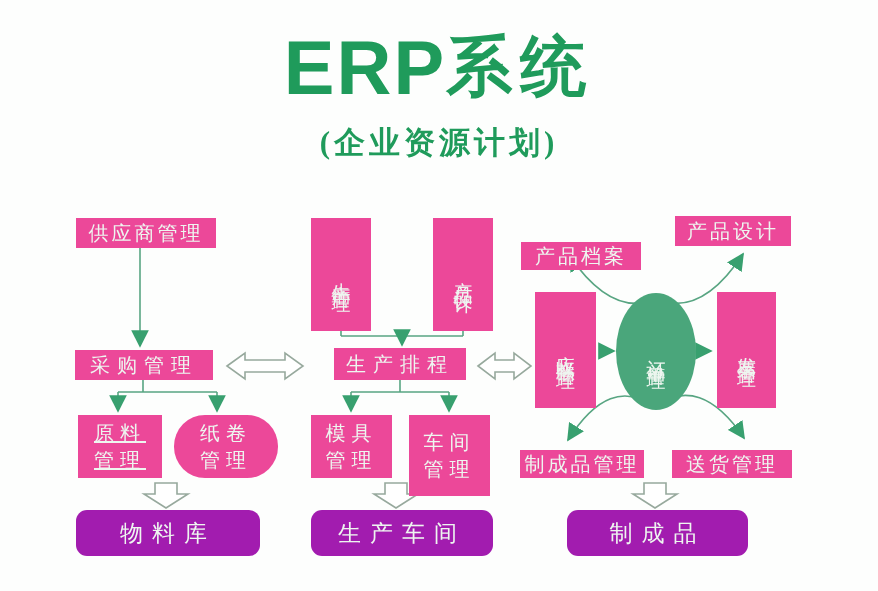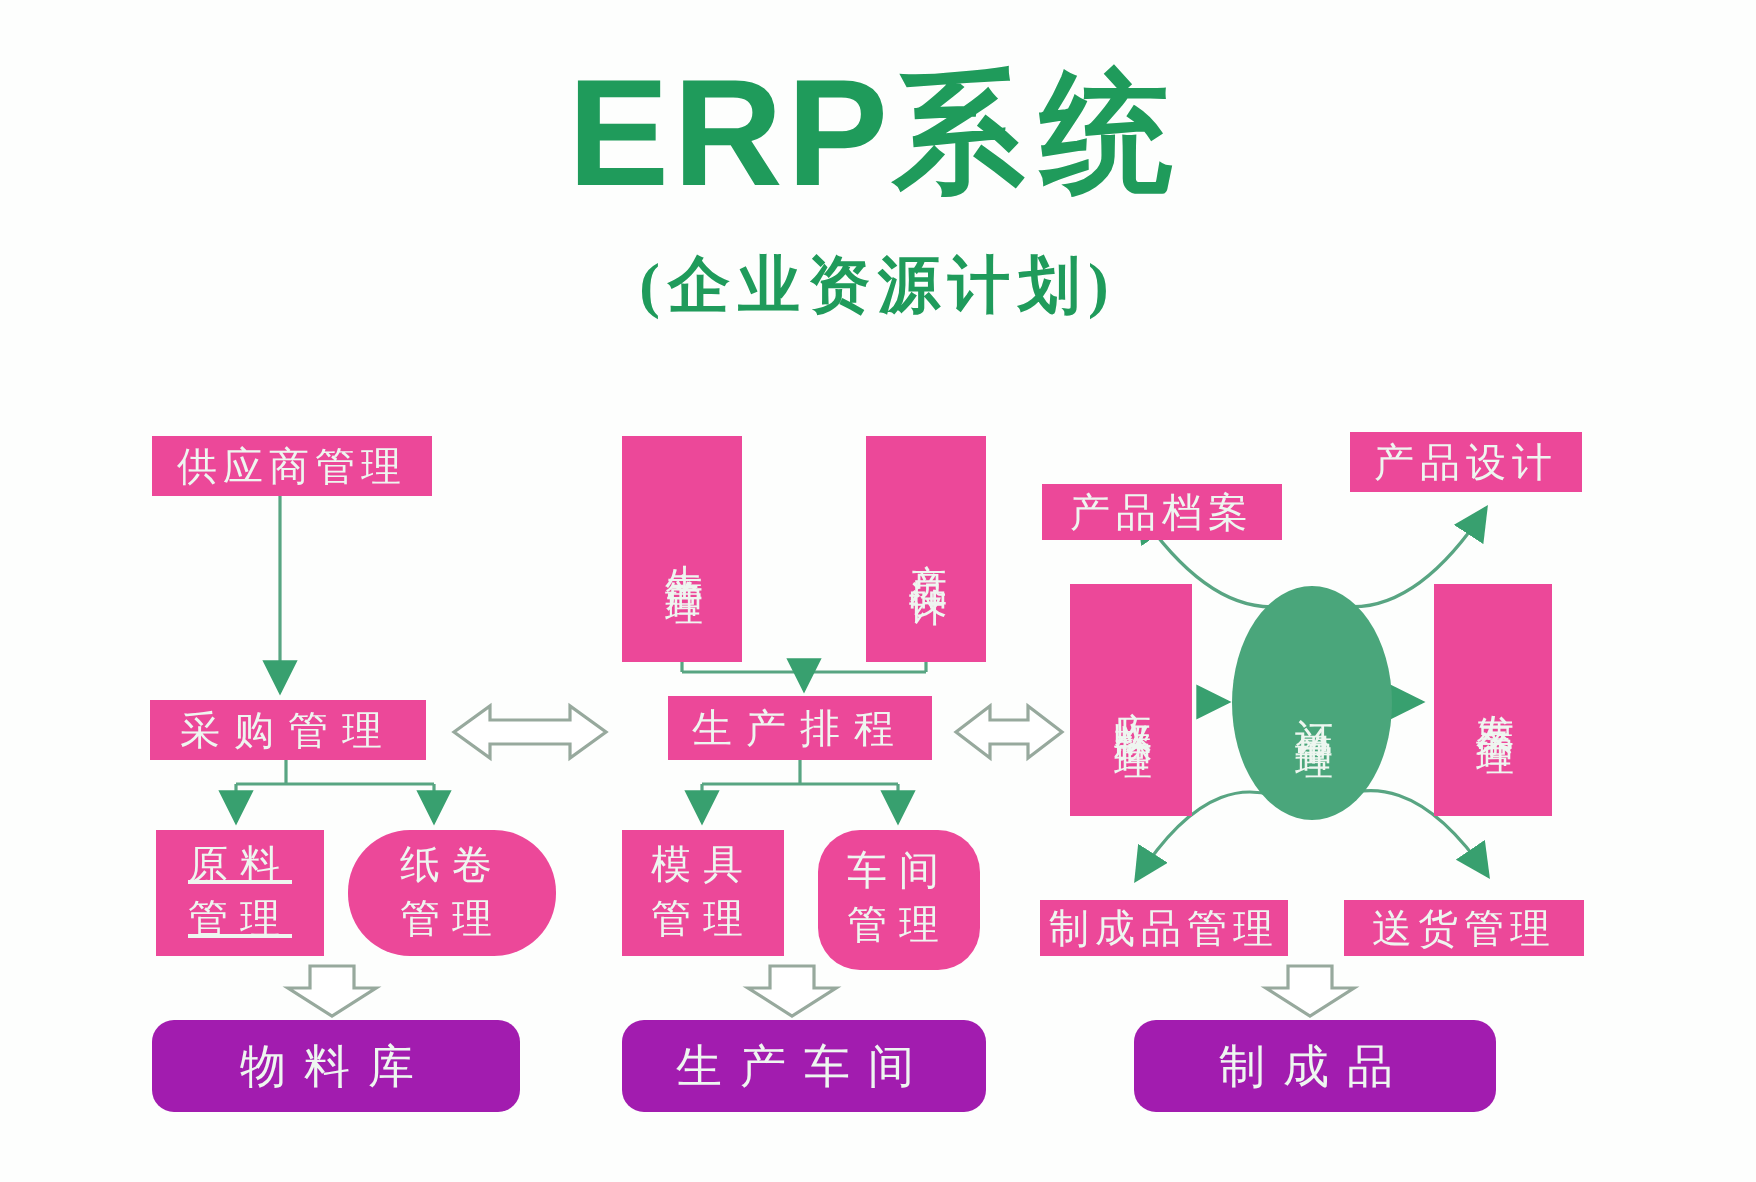--- a/index.html
+++ b/index.html
@@ -114,21 +114,21 @@
   </div>
   <div class="node" style="left:433px;top:218px;width:60px;height:113px;">
     <span class="v-label">产品设计</span>
   </div>
   <div class="node" style="left:334px;top:348px;width:132px;height:32px;">
     <span class="h-label wide">生产排程</span>
   </div>
   <div class="node" style="left:311px;top:415px;width:81px;height:63px;">
     <span class="wrap2">模具管理</span>
   </div>
-  <div class="node" style="left:409px;top:415px;width:81px;height:70px;border-radius:21px;">
+  <div class="node" style="left:409px;top:415px;width:81px;height:81px;">
     <span class="wrap2">车间管理</span>
   </div>
   <div class="node rounded" style="left:311px;top:510px;width:182px;height:46px;">
     <span class="h-label big">生产车间</span>
   </div>
 
   <div class="node" style="left:521px;top:218px;width:120px;height:28px;margin-top:24px;">
     <span class="h-label">产品档案</span>
   </div>
   <div class="node" style="left:675px;top:216px;width:116px;height:30px;">

